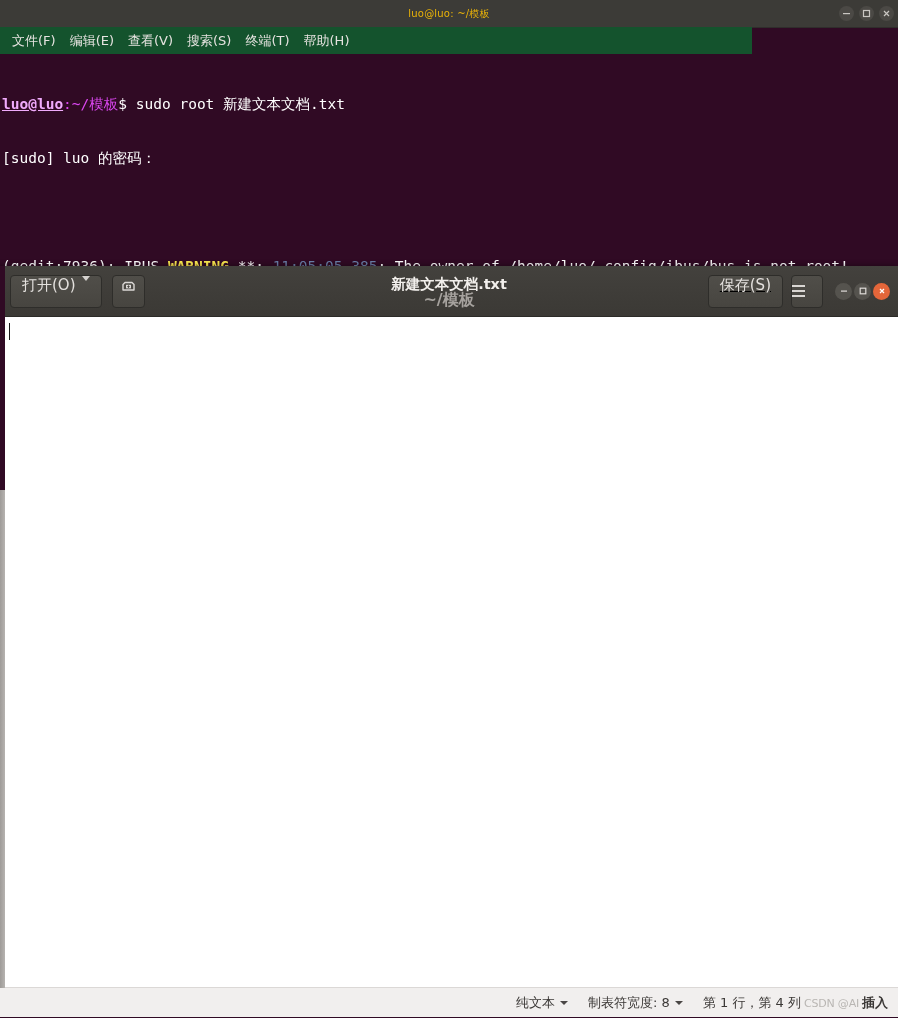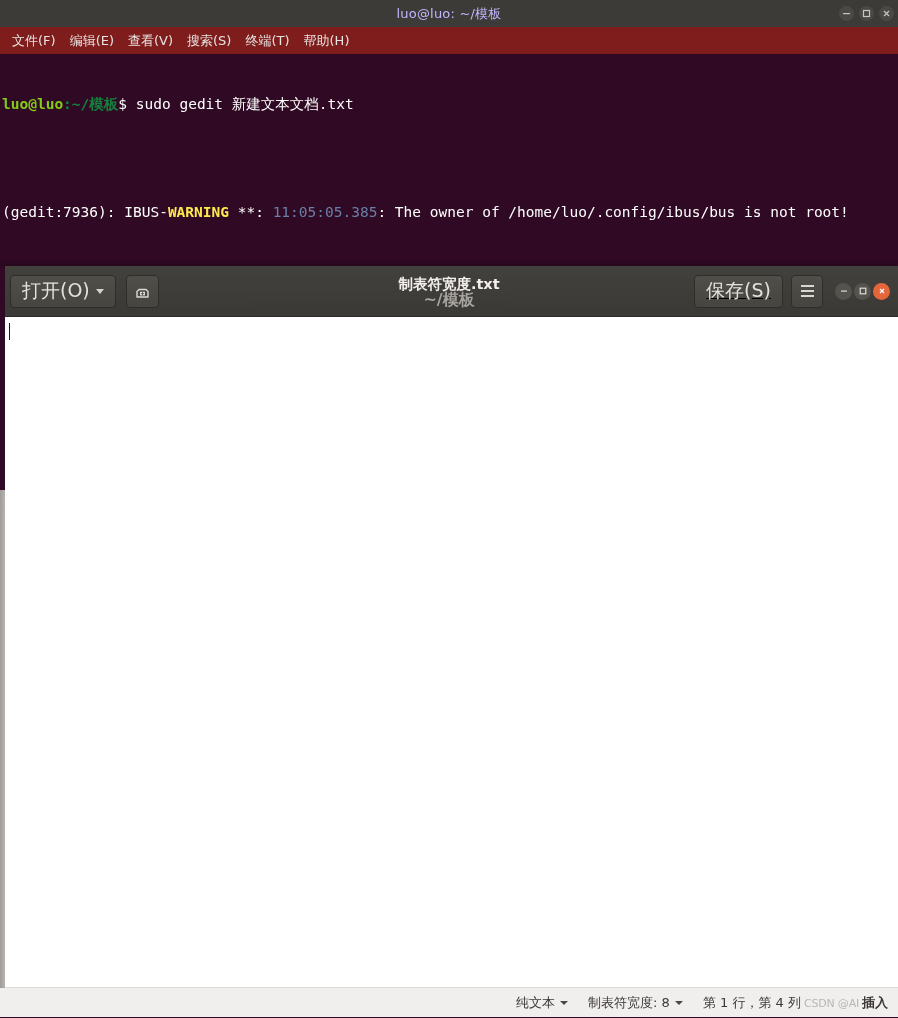--- a/index.html
+++ b/index.html
@@ -29,22 +29,22 @@
     left: 0; top: 0;
     width: 898px;
     height: 27px;
     background: #3c3b37;
     border-bottom: 1px solid #2f2e2b;
     display: flex;
     align-items: center;
     justify-content: center;
   }
   #terminal-title-text {
-    color: #c4b5fd;
-    font-size: 13px;
+    color: #eab308;
+    font-size: 10px;
     letter-spacing: .2px;
   }
   #terminal-window-controls {
     position: absolute;
     right: 4px;
     top: 0;
     height: 27px;
     display: flex;
     align-items: center;
     gap: 5px;
@@ -58,23 +58,23 @@
     justify-content: center;
     color: #c9c6c2;
     font-size: 10px;
     line-height: 1;
   }
   .wc-btn svg { display: block; }
 
   #terminal-menubar {
     position: absolute;
     left: 0; top: 27px;
-    width: 898px;
+    width: 752px;
     height: 27px;
-    background: #7f1d1d;
+    background: #14532d;
     display: flex;
     align-items: center;
     padding-left: 5px;
     box-sizing: border-box;
   }
   .menu-item {
     color: #e6e3e0;
     font-size: 13px;
     padding: 3px 7px;
     white-space: nowrap;
@@ -91,22 +91,22 @@
     font-family: "DejaVu Sans Mono", "Liberation Mono", monospace;
     font-size: 14.5px;
     line-height: 18px;
     color: #ffffff;
     overflow: hidden;
     white-space: pre-wrap;
     word-break: break-all;
   }
   .t-line { min-height: 18px; }
   .t-blank { height: 18px; }
-  .t-green  { color: #84cc16; font-weight: bold; }
-  .t-blue   { color: #15803d; font-weight: bold; }
+  .t-green  { color: #f0abfc; font-weight: bold; text-decoration: underline; }
+  .t-blue   { color: #d946ef; font-weight: normal; }
   .t-white  { color: #ffffff; }
   .t-yellow { color: #fce94f; font-weight: bold; }
   .t-time   { color: #6a7fa8; }
   #terminal-cursor-block {
     display: inline-block;
     width: 8px;
     height: 15px;
     border: 1px solid #d8d5d2;
     box-sizing: border-box;
     vertical-align: -3px;
@@ -129,24 +129,24 @@
     display: flex;
     align-items: center;
     padding: 0 5px;
     box-sizing: border-box;
   }
   .hb-btn {
     background: linear-gradient(to bottom, #504e49, #474540);
     border: 1px solid #2e2d2a;
     border-radius: 4px;
     color: #e4e1de;
-    font-size: 19px;
+    font-size: 15px;
     height: 33px;
     display: flex;
-    align-items: center;
+    align-items: flex-start;
     justify-content: center;
     padding: 0 11px;
     box-sizing: border-box;
     white-space: nowrap;
   }
   #open-button { gap: 6px; margin-left: 5px; }
   .caret-down {
     width: 0; height: 0;
     border-left: 4.5px solid transparent;
     border-right: 4.5px solid transparent;
@@ -305,21 +305,22 @@
   <div id="terminal-menubar">
     <span class="menu-item">文件(F)</span>
     <span class="menu-item">编辑(E)</span>
     <span class="menu-item">查看(V)</span>
     <span class="menu-item">搜索(S)</span>
     <span class="menu-item">终端(T)</span>
     <span class="menu-item">帮助(H)</span>
   </div>
 
   <div id="terminal-body">
-    <div class="t-line"><span class="t-green">luo@luo</span><span class="t-blue">:~/模板</span><span class="t-white">$ sudo gedit 新建文本文档.txt</span></div>
+    <div class="t-line"><span class="t-green">luo@luo</span><span class="t-blue">:~/模板</span><span class="t-white">$ sudo root 新建文本文档.txt</span></div>
+    <div class="t-line">[sudo] luo 的密码：</div>
     <div class="t-blank"></div>
     <div class="t-line"><span class="t-white">(gedit:7936): IBUS-</span><span class="t-yellow">WARNING</span><span class="t-white"> **: </span><span class="t-time">11:05:05.385</span><span class="t-white">: The owner of /home/luo/.config/ibus/bus is not root!</span></div>
     <div class="t-blank"></div>
     <div class="t-line"><span class="t-white">(gedit:7936): IBUS-</span><span class="t-yellow">WARNING</span><span class="t-white"> **: </span><span class="t-time">11:05:05.472</span><span class="t-white">: Unable to connect to ibus: 试图读取一行时，异常地缺失内容</span></div>
     <div class="t-line"><span id="terminal-cursor-block"></span></div>
   </div>
 </div>
 
 <div id="terminal-sliver-dark"></div>
 <div id="terminal-sliver-scroll"></div>
@@ -335,21 +336,21 @@
 
     <div class="hb-btn" id="save-as-button">
       <svg width="17" height="17" viewBox="0 0 17 17">
         <path d="M3 14 L3 8.5 L5 6.5 L12 6.5 L14 8.5 L14 14 Z" fill="none" stroke="#dcd9d6" stroke-width="1.4" stroke-linejoin="round"></path>
         <rect x="6" y="8.8" width="5" height="3.6" fill="#dcd9d6"></rect>
         <path d="M8.5 9.4 L8.5 11.8 M7.3 10.6 L9.7 10.6" stroke="#474540" stroke-width="1" fill="none"></path>
       </svg>
     </div>
 
     <div id="gedit-title-area">
-      <div id="gedit-title">制表符宽度.txt</div>
+      <div id="gedit-title">新建文本文档.txt</div>
       <div id="gedit-subtitle">~/模板</div>
     </div>
 
     <div id="headerbar-right">
       <div class="hb-btn" id="save-button">
         <span>保存(S)</span>
       </div>
 
       <div class="hb-btn" id="hamburger-button">
         <span class="hb-line"></span>

